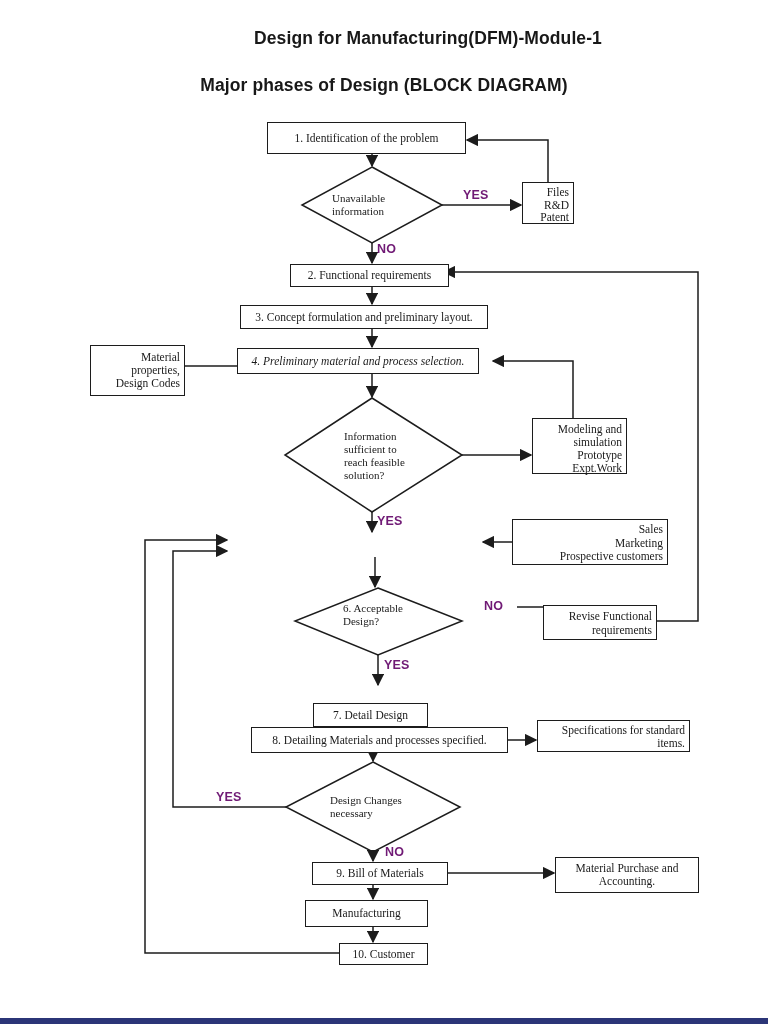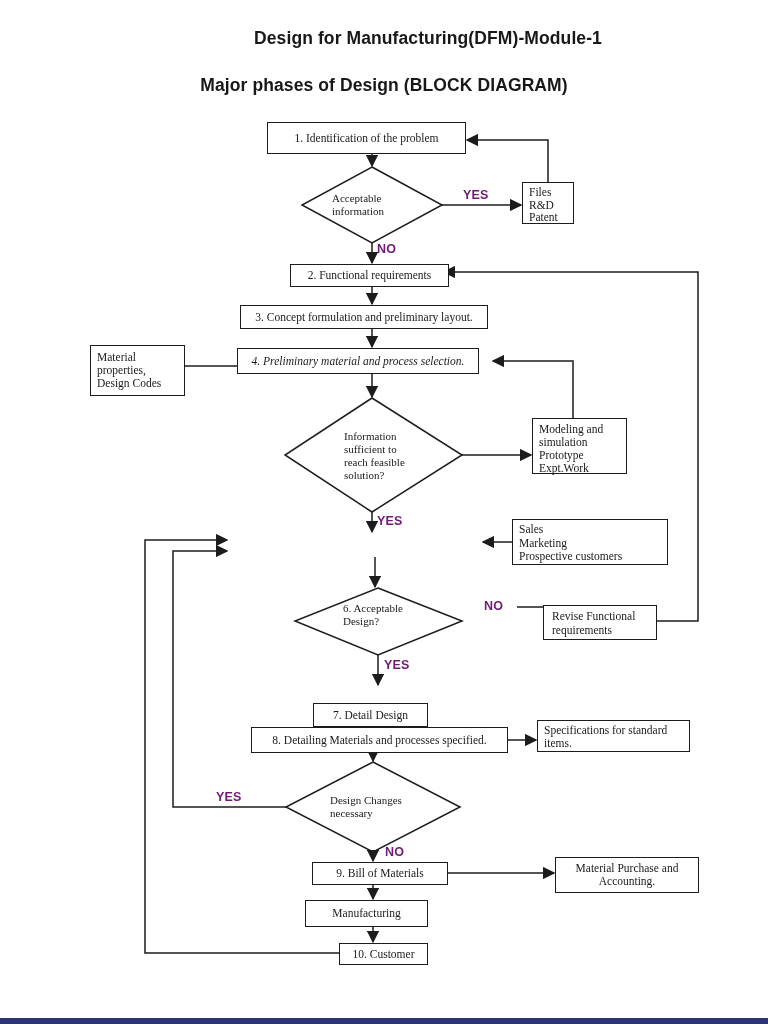--- a/index.html
+++ b/index.html
@@ -20,21 +20,21 @@
   .edge { fill:none; stroke:var(--ink); stroke-width:1.5; }
   .noarrow { fill:none; stroke:var(--ink); stroke-width:1.5; }
   .diamond { fill:#fff; stroke:var(--ink); stroke-width:1.5; }
   .arrowhead { fill:var(--ink); }
   .node {
     position:absolute; box-sizing:border-box; background:#fff;
     border:1.5px solid var(--ink); font-size:11.5px; line-height:13px;
     z-index:2; color:#1a1a1a;
   }
   .c { display:flex; align-items:center; justify-content:center; text-align:center; }
-  .ml { white-space:pre-line; padding:3px 4px 8px 6px; text-align:left; }
+  .ml { white-space:pre-line; padding:3px 4px 8px 6px; text-align:right; }
   .dtext {
     position:absolute; z-index:2; white-space:pre-line; font-size:11px;
     line-height:13px; color:#1a1a1a; text-align:left;
   }
   .lab {
     position:absolute; z-index:3; font-family:"Liberation Sans", sans-serif;
     font-weight:bold; font-size:12.5px; color:#701a75; letter-spacing:0.2px;
   }
   .bottom-bar { position:absolute; left:0; right:0; bottom:0; height:6px; background:var(--bar); z-index:4; }
 </style>
@@ -123,21 +123,21 @@
 
   <div class="node c" style="left:312px; top:862px; width:136px; height:23px;">9. Bill of Materials</div>
 
   <div class="node c" style="left:555px; top:857px; width:144px; height:36px; white-space:pre-line;">Material Purchase and
 Accounting.</div>
 
   <div class="node c" style="left:305px; top:900px; width:123px; height:27px;">Manufacturing</div>
 
   <div class="node c" style="left:339px; top:943px; width:89px; height:22px;">10. Customer</div>
 
-  <div class="dtext" style="left:332px; top:192px;">Acceptable
+  <div class="dtext" style="left:332px; top:192px;">Unavailable
 information</div>
   <div class="dtext" style="left:344px; top:430px;">Information
 sufficient to
 reach feasible
 solution?</div>
   <div class="dtext" style="left:343px; top:602px;">6. Acceptable
 Design?</div>
   <div class="dtext" style="left:330px; top:794px;">Design Changes
 necessary</div>
 

